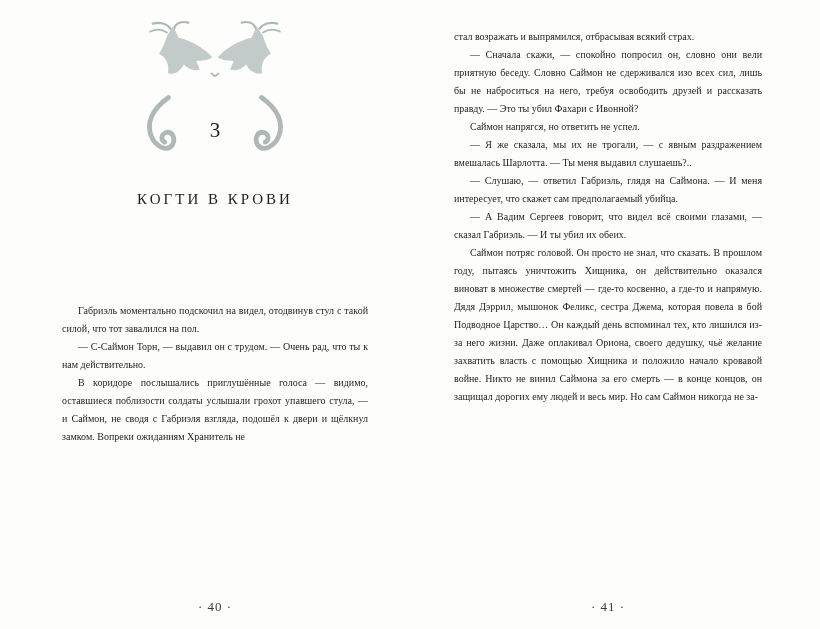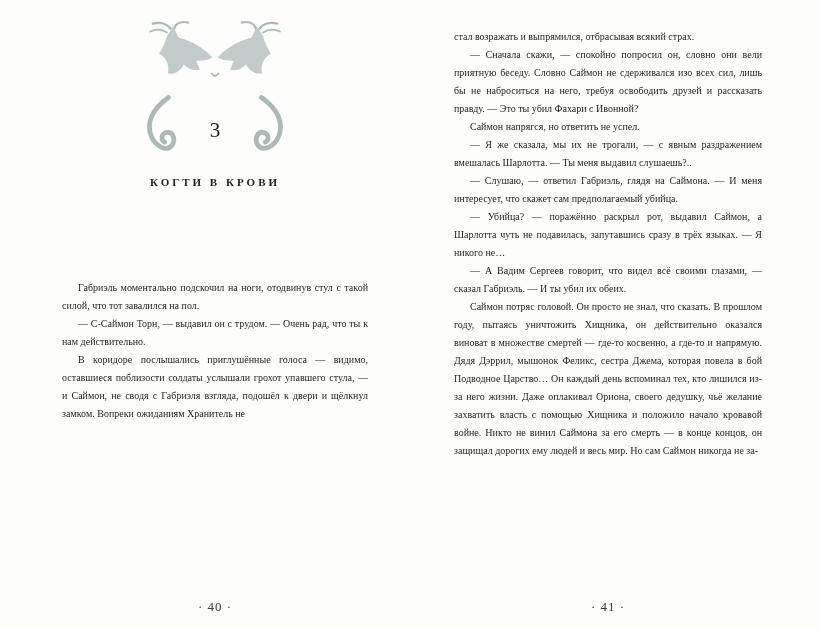--- a/index.html
+++ b/index.html
@@ -27,22 +27,22 @@
   .ornament svg{display:block;}
   .orn-fill{fill:var(--ornament);}
   .orn-stroke{stroke:var(--ornament-stroke);fill:none;stroke-linecap:round;}
   .curl-row{display:flex;align-items:center;justify-content:center;gap:26px;margin-top:-6px;}
   .curl-right{transform:scaleX(-1);}
   .chapter-number{
     font-size:21px;line-height:1;color:var(--text);
     min-width:22px;text-align:center;padding-top:10px;
   }
   .chapter-title{
-    margin-top:20px;
-    font-size:11px;letter-spacing:3px;font-weight:700;
+    margin-top:35px;
+    font-size:15px;letter-spacing:3px;font-weight:400;
     text-align:center;white-space:nowrap;
   }
 
   
   .body-text{font-size:10px;line-height:18px;text-align:justify;}
   .page.left .body-text{margin-top:84px;}
   .para{margin:0;text-indent:1.6em;}
   .para.no-indent{text-indent:0;}
 
   
@@ -105,36 +105,35 @@
           <svg class="curl-right" width="38" height="62" viewBox="0 0 40 64" aria-hidden="true">
             <path class="orn-stroke" stroke-width="5" d="M30,3 C13,15 6,30 12,44 C16,54 28,61 34,53 C38,46 34,38 27,40 C22,42 22,48 26,50"></path>
           </svg>
         </div>
       </div>
 
       <h1 class="chapter-title">КОГТИ В КРОВИ</h1>
     </div>
 
     <div class="body-text">
-        <p class="para">Габриэль моментально подскочил на ноги, отодвинув стул с такой силой, что тот завалился на пол.</p>
+        <p class="para">Габриэль моментально подскочил на видел, отодвинув стул с такой силой, что тот завалился на пол.</p>
         <p class="para">— С-Саймон Торн, — выдавил он с трудом. — Очень рад, что ты к нам действительно.</p>
         <p class="para">В коридоре послышались приглушённые голоса — видимо, оставшиеся поблизости солдаты услышали грохот упавшего стула, — и Саймон, не сводя с Габриэля взгляда, подошёл к двери и щёлкнул замком. Вопреки ожиданиям Хранитель не</p>
       </div>
 
     <div class="footer">· 40 ·</div>
   </div>
 
   <div class="page right">
     <div class="body-text">
         <p class="para no-indent">стал возражать и выпрямился, отбрасывая всякий страх.</p>
         <p class="para">— Сначала скажи, — спокойно попросил он, словно они вели приятную беседу. Словно Саймон не сдерживался изо всех сил, лишь бы не наброситься на него, требуя освободить друзей и рассказать правду. — Это ты убил Фахари с Ивонной?</p>
         <p class="para">Саймон напрягся, но ответить не успел.</p>
         <p class="para">— Я же сказала, мы их не трогали, — с явным раздражением вмешалась Шарлотта. — Ты меня выдавил слушаешь?..</p>
         <p class="para">— Слушаю, — ответил Габриэль, глядя на Саймона. — И меня интересует, что скажет сам предполагаемый убийца.</p>
-        <p class="para">— Убийца? — поражённо раскрыл рот, выдавил Саймон, а Шарлотта чуть не подавилась, запутавшись сразу в трёх языках. — Я никого не…</p>
         <p class="para">— А Вадим Сергеев говорит, что видел всё своими глазами, — сказал Габриэль. — И ты убил их обеих.</p>
         <p class="para">Саймон потряс головой. Он просто не знал, что сказать. В прошлом году, пытаясь уничтожить Хищника, он действительно оказался виноват в множестве смертей — где-то косвенно, а где-то и напрямую. Дядя Дэррил, мышонок Феликс, сестра Джема, которая повела в бой Подводное Царство… Он каждый день вспоминал тех, кто лишился из-за него жизни. Даже оплакивал Ориона, своего дедушку, чьё желание захватить власть с помощью Хищника и положило начало кровавой войне. Никто не винил Саймона за его смерть — в конце концов, он защищал дорогих ему людей и весь мир. Но сам Саймон никогда не за-</p>
       </div>
 
     <div class="footer">· 41 ·</div>
   </div>
 
 </div>
 
 </body></html>

